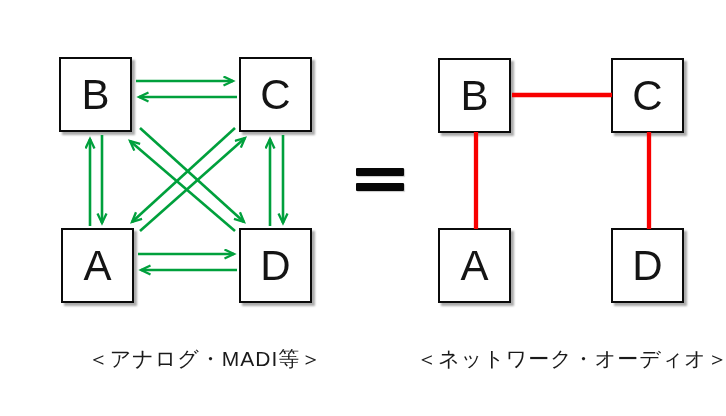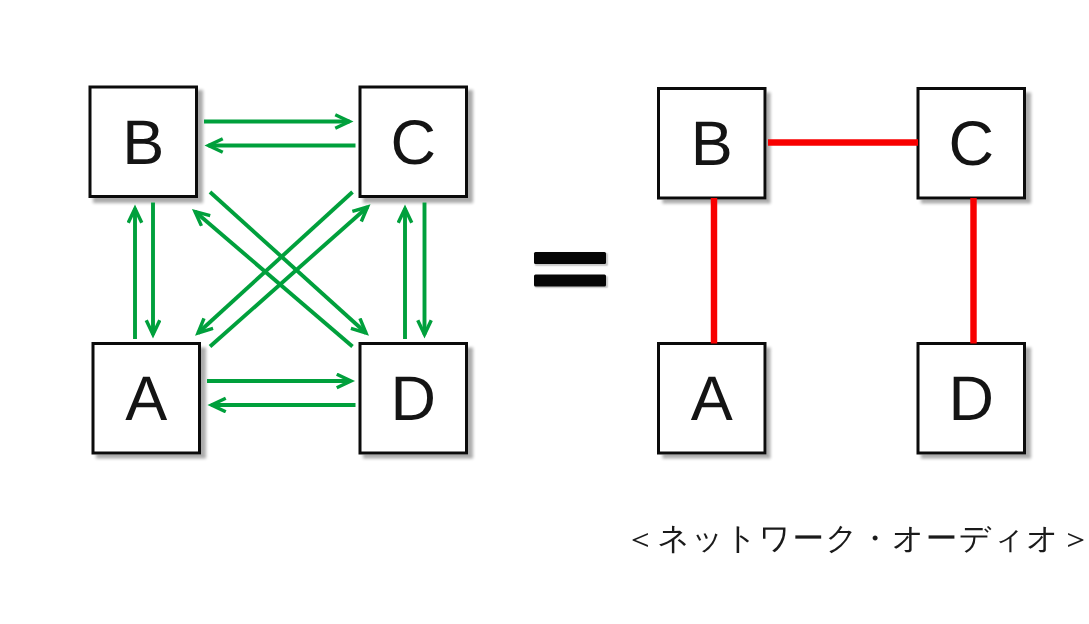--- a/index.html
+++ b/index.html
@@ -92,15 +92,16 @@
     <line class="r" x1="512" y1="95" x2="612" y2="95"></line>
     <line class="r" x1="476" y1="132" x2="476" y2="229"></line>
     <line class="r" x1="649" y1="132" x2="649" y2="229"></line>
   </svg>
 
   <div class="equals" role="img" aria-label="=">
     <div class="bar"></div>
     <div class="bar"></div>
   </div>
 
+  <div class="caption cap-left">＜アナログ・MADI等＞</div>
   <div class="caption cap-right">＜ネットワーク・オーディオ＞</div>
 
 </div>
 
 </body></html>

